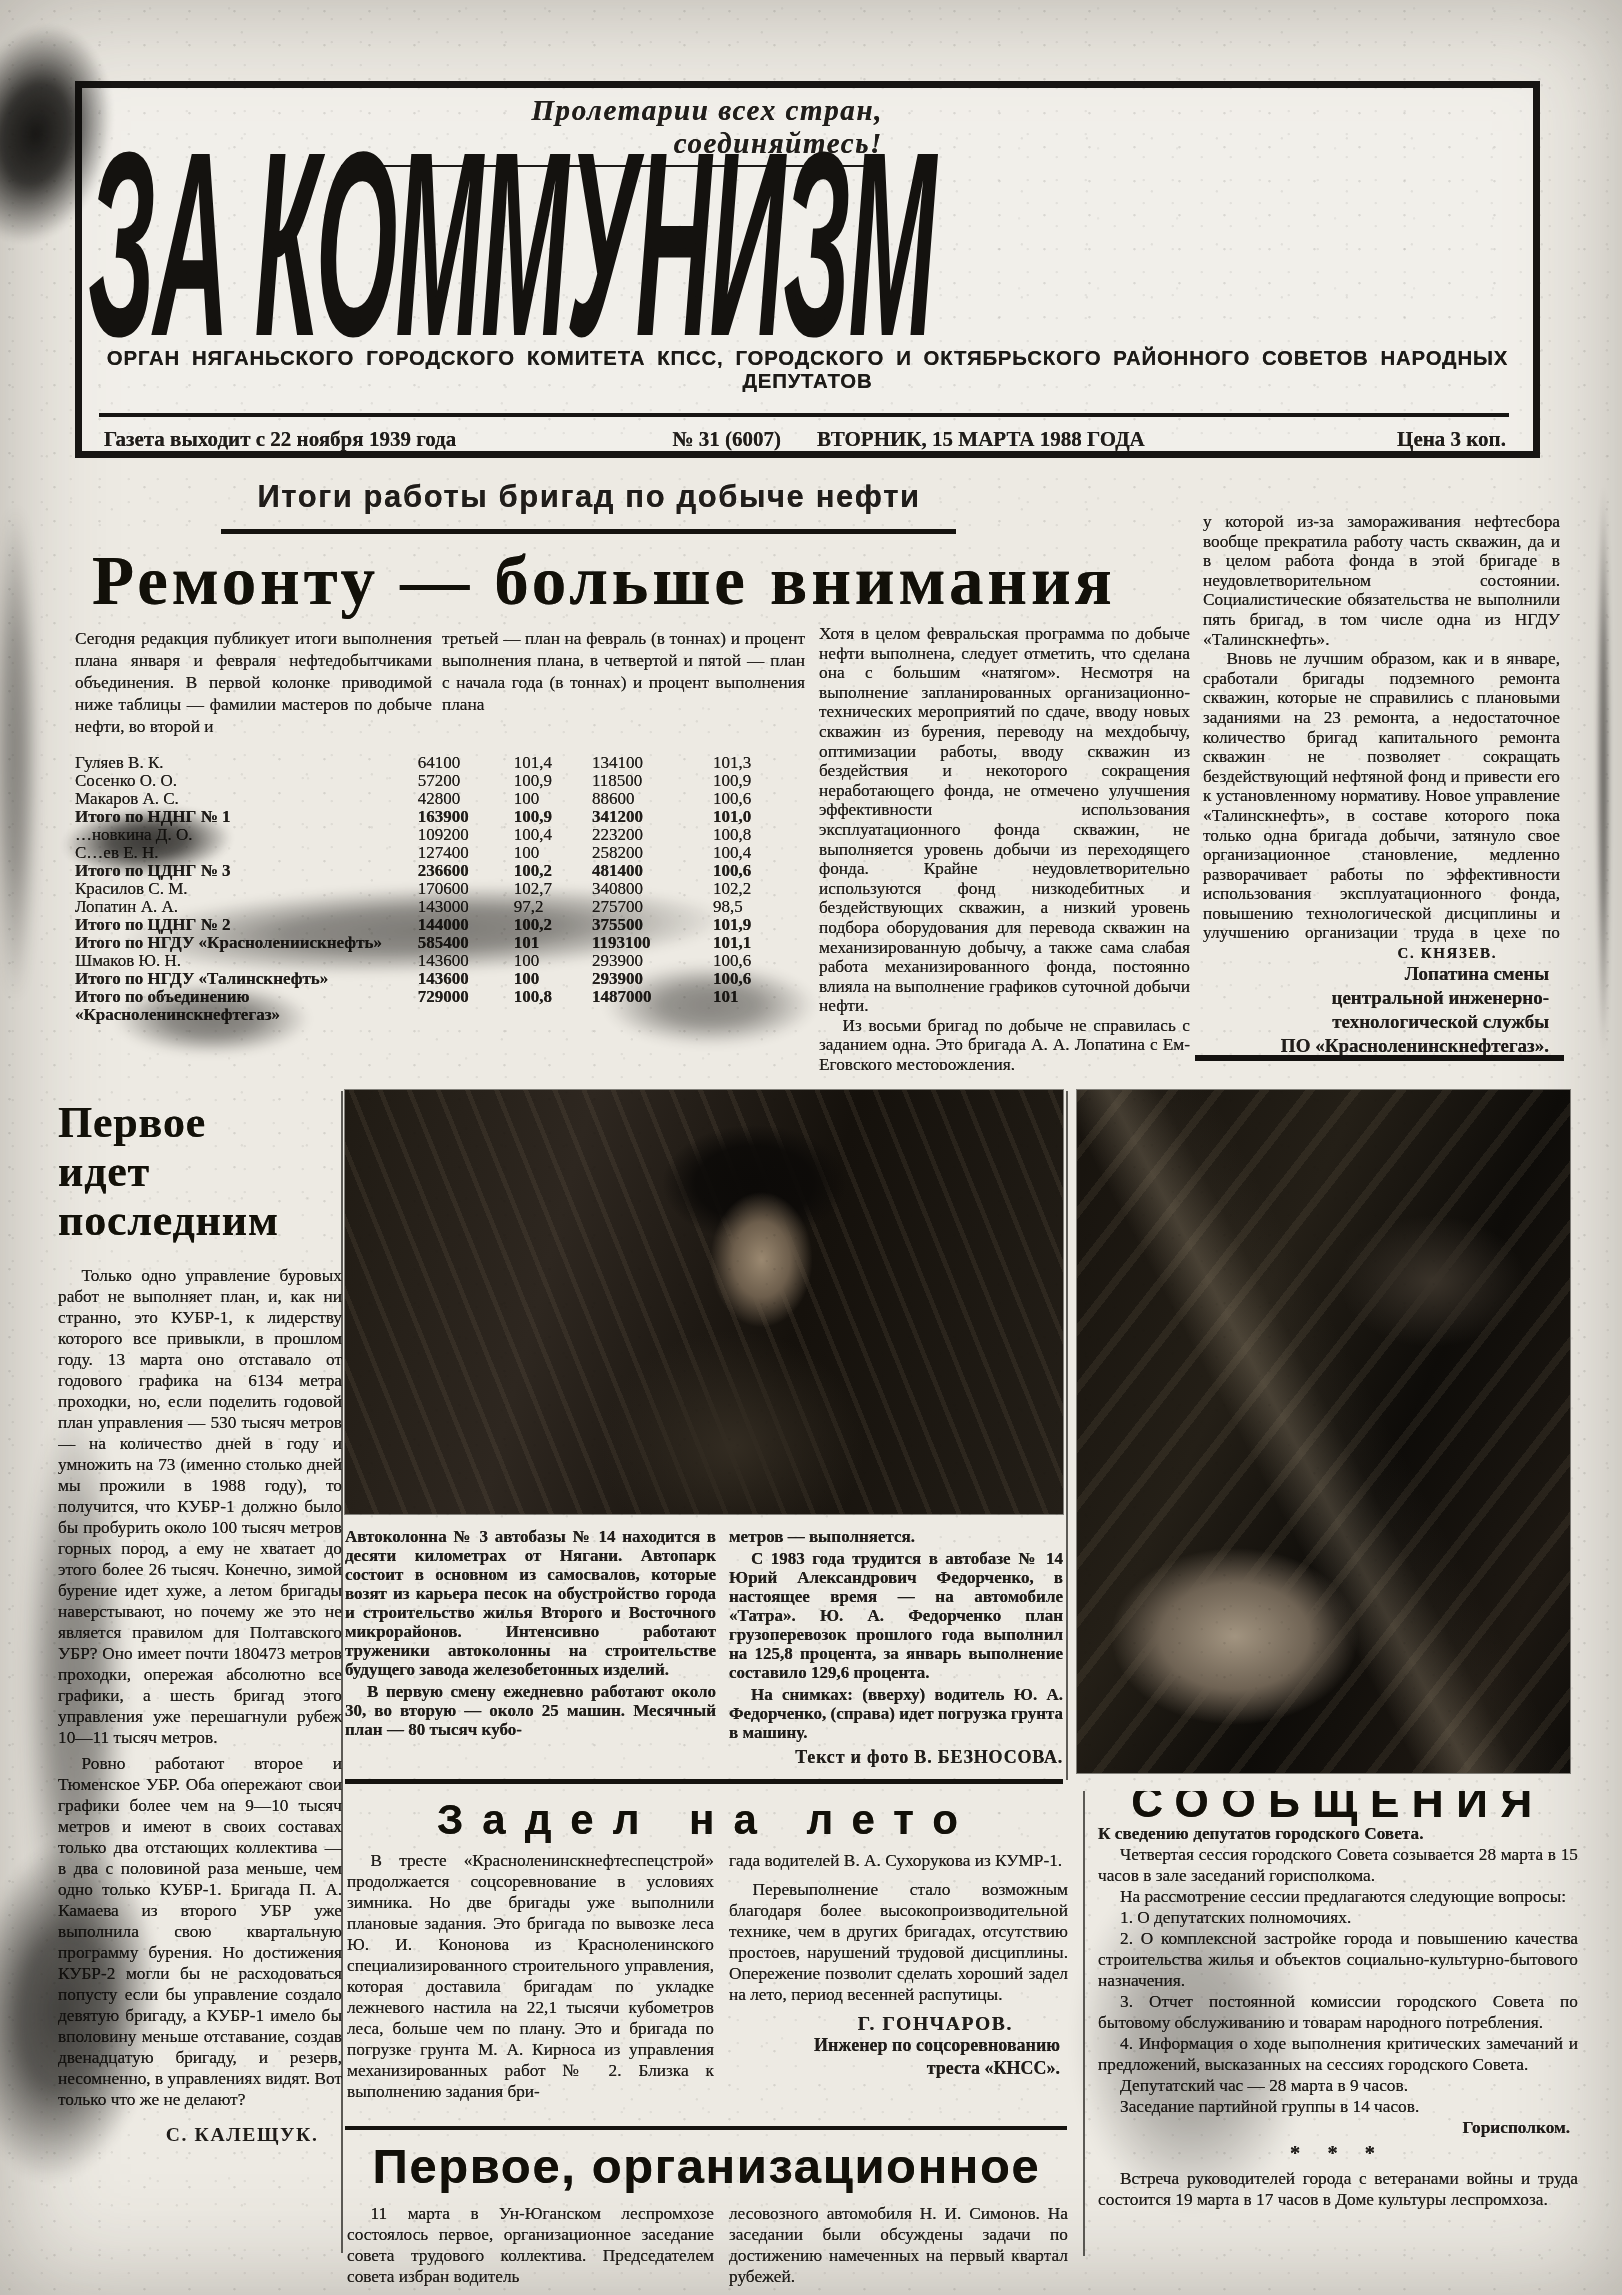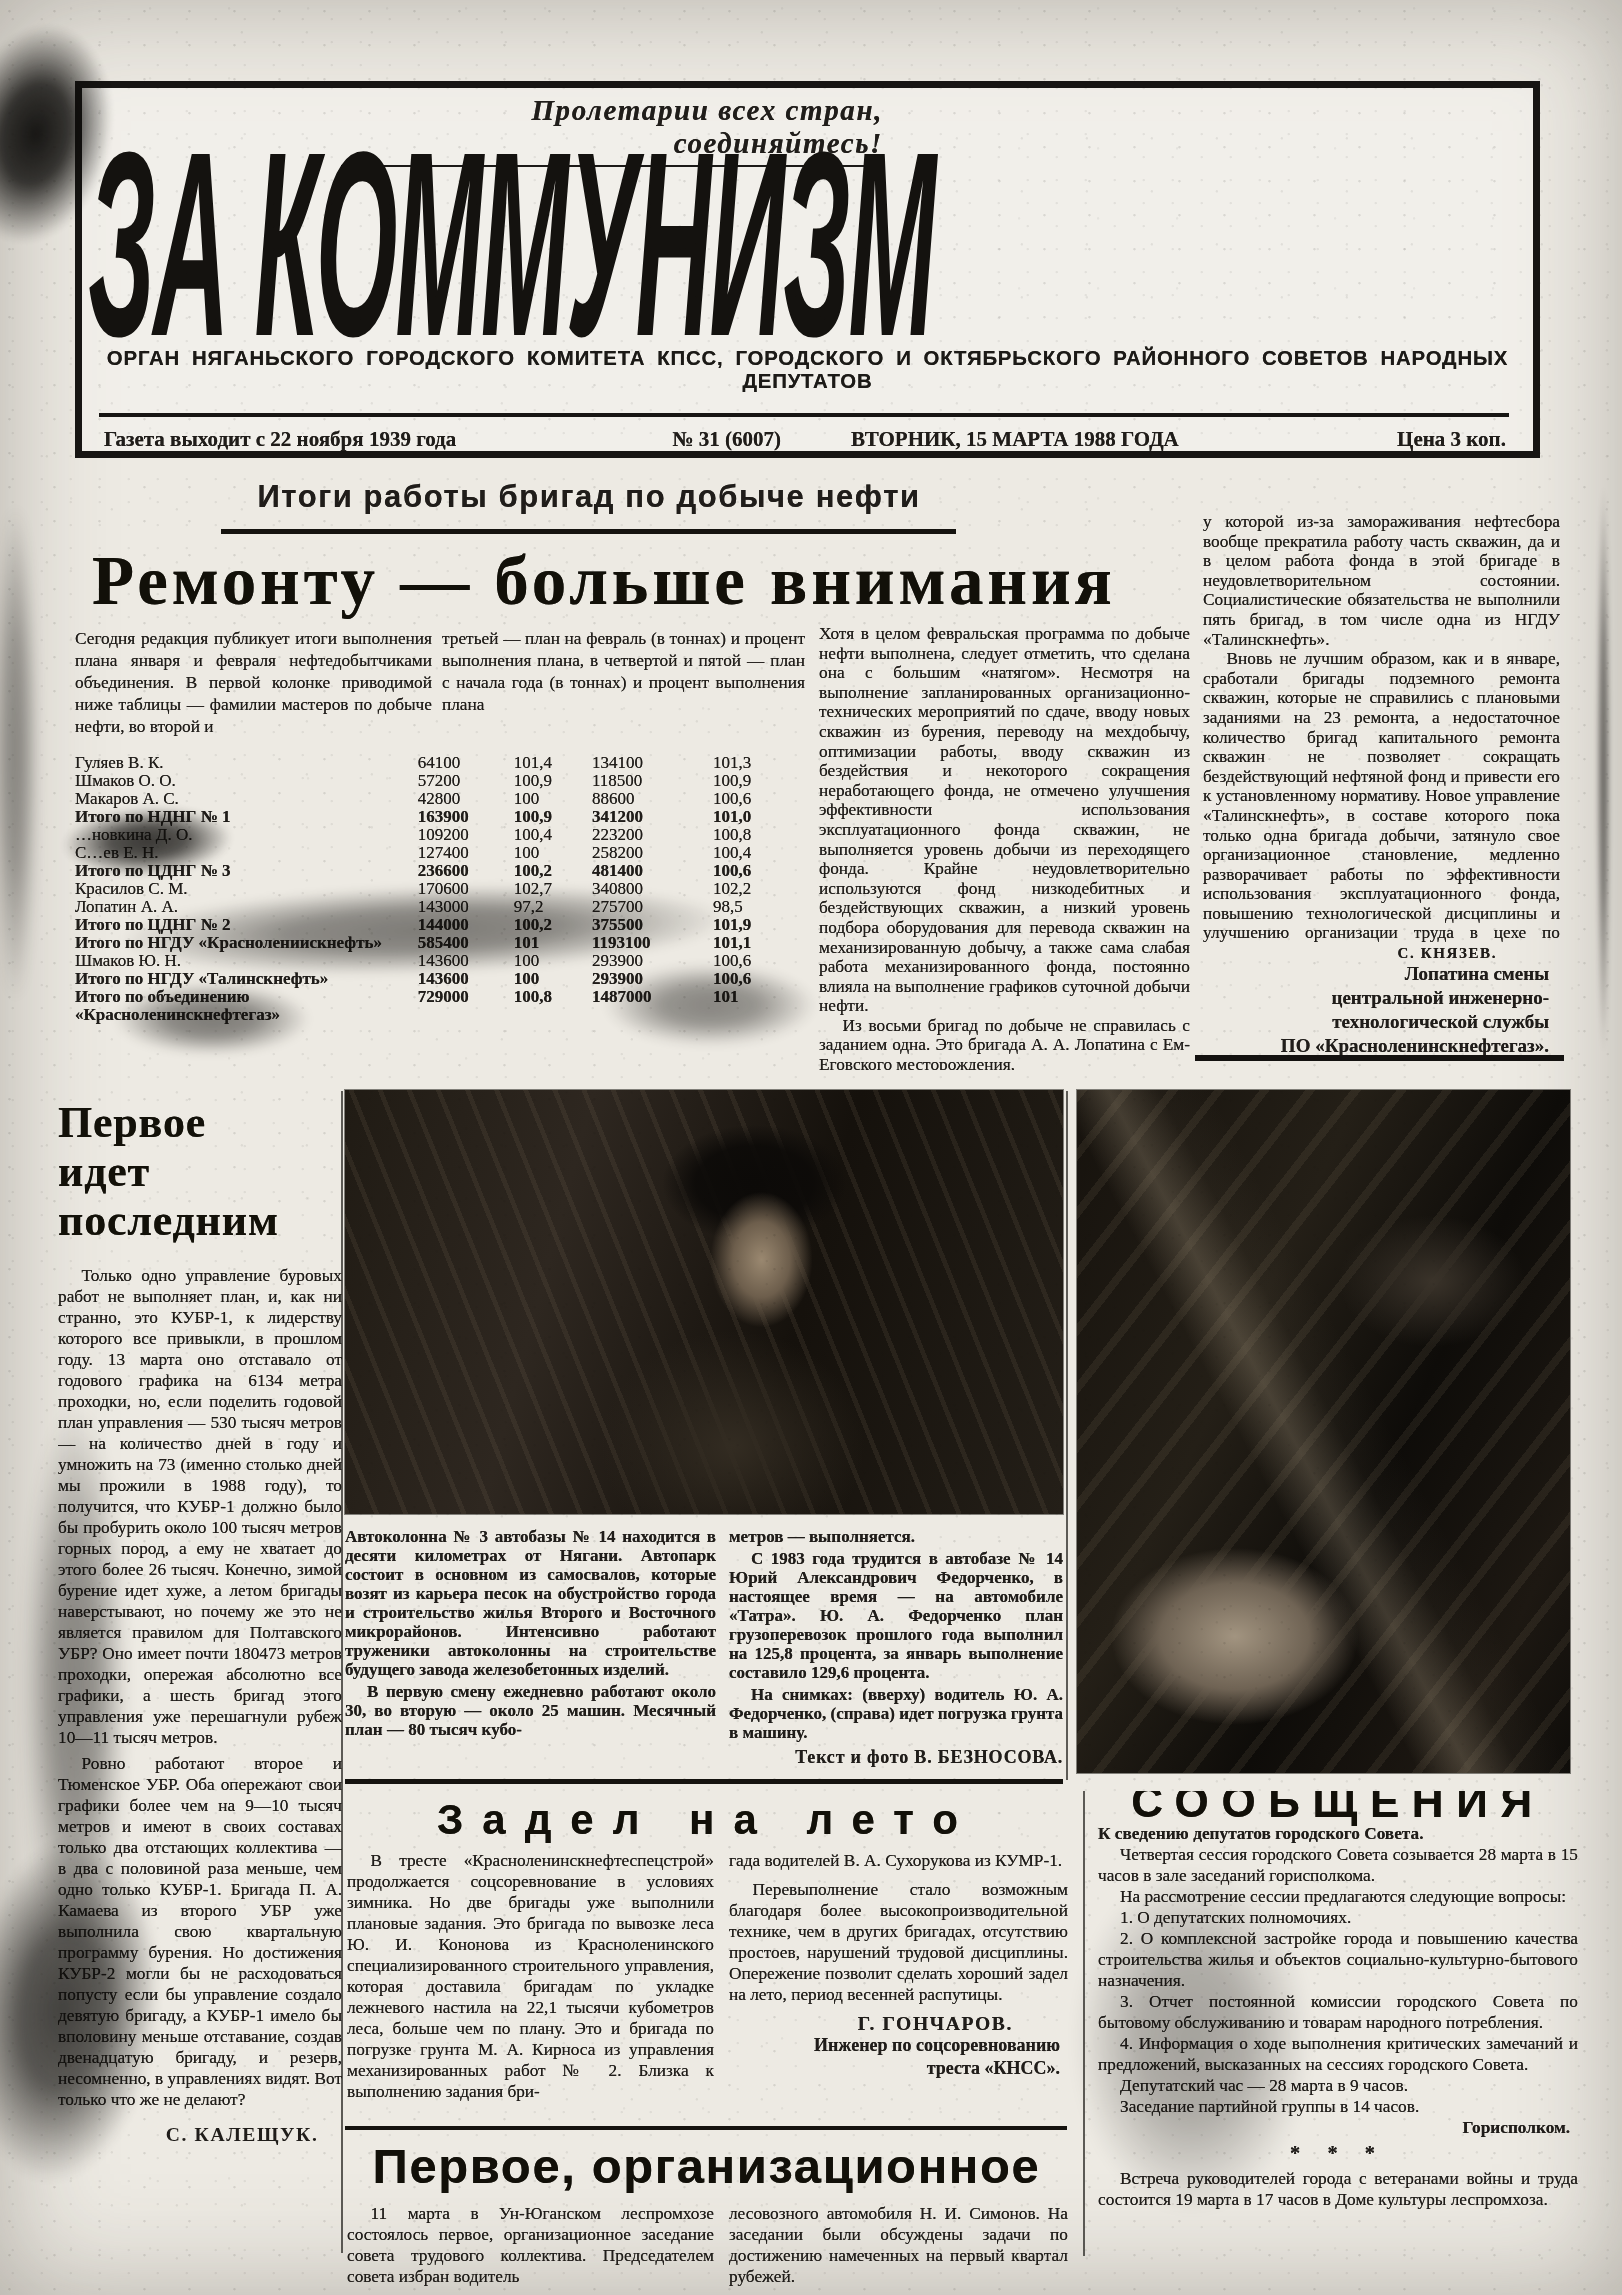--- a/index.html
+++ b/index.html
@@ -16,21 +16,21 @@
           border-bottom:2.4px solid #1c1a18;padding-bottom:4.7px;}
   #nptitle{left:6.3px;top:36px;width:785px;font-family:"Liberation Sans","DejaVu Sans",sans-serif;
            font-weight:bold;font-style:italic;font-size:263px;line-height:.92;letter-spacing:-.02em;
            transform:scaleX(.40);transform-origin:left top;white-space:nowrap;color:#14120f;}
   .organ{left:0;width:100%;text-align:center;font-family:"Liberation Sans","DejaVu Sans",sans-serif;
          font-weight:bold;font-size:20.4px;letter-spacing:0.8px;word-spacing:5.5px;color:#1c1a17;}
   #organ1{top:259px;} #organ2{top:292px;}
   #mh-rule{left:17.3px;top:325px;width:1410px;height:3.9px;background:#171513;}
   #dateline{left:22px;top:339px;width:1402px;display:flex;justify-content:space-between;
             font-weight:bold;font-size:21px;}
-  #dateline .mid span{margin-right:36px;margin-left:34px;}
+  #dateline .mid span{margin-right:36px;}
   
   #kicker{left:220px;top:479px;width:738px;text-align:center;font-family:"Liberation Sans",sans-serif;
           font-weight:bold;font-size:31px;letter-spacing:1.6px;}
   #kicker-rule{left:221px;top:529px;width:735px;height:4.7px;background:#15130f;}
   #headline{left:65px;top:542px;width:1123px;font-weight:bold;font-size:69px;letter-spacing:3.9px;
             white-space:nowrap;color:#121009;margin-left:27px;}
   .bodytxt{font-size:17.3px;line-height:19.6px;}
   #intro1{left:75px;top:628px;width:357px;height:119px;font-size:17.3px;line-height:22px;}
   #intro2{left:442px;top:628px;width:363px;height:119px;font-size:17.3px;line-height:22px;}
   #ptable{left:75px;top:754px;width:710px;height:314px;font-size:17px;line-height:18px;}
@@ -154,21 +154,21 @@
   <div id="ptable" class="abs hide-x txt">
 
   <div class="trow">
       <span class="tname">Гуляев В. К.</span>
       <span class="tnum">64100</span>
       <span class="tnum">101,4</span>
       <span class="tnum">134100</span>
       <span class="tnum">101,3</span>
     </div>
       <div class="trow">
-      <span class="tname">Шмаков О. О.</span>
+      <span class="tname">Сосенко О. О.</span>
       <span class="tnum">57200</span>
       <span class="tnum">100,9</span>
       <span class="tnum">118500</span>
       <span class="tnum">100,9</span>
     </div>
       <div class="trow">
       <span class="tname">Макаров А. С.</span>
       <span class="tnum">42800</span>
       <span class="tnum">100</span>
       <span class="tnum">88600</span>

